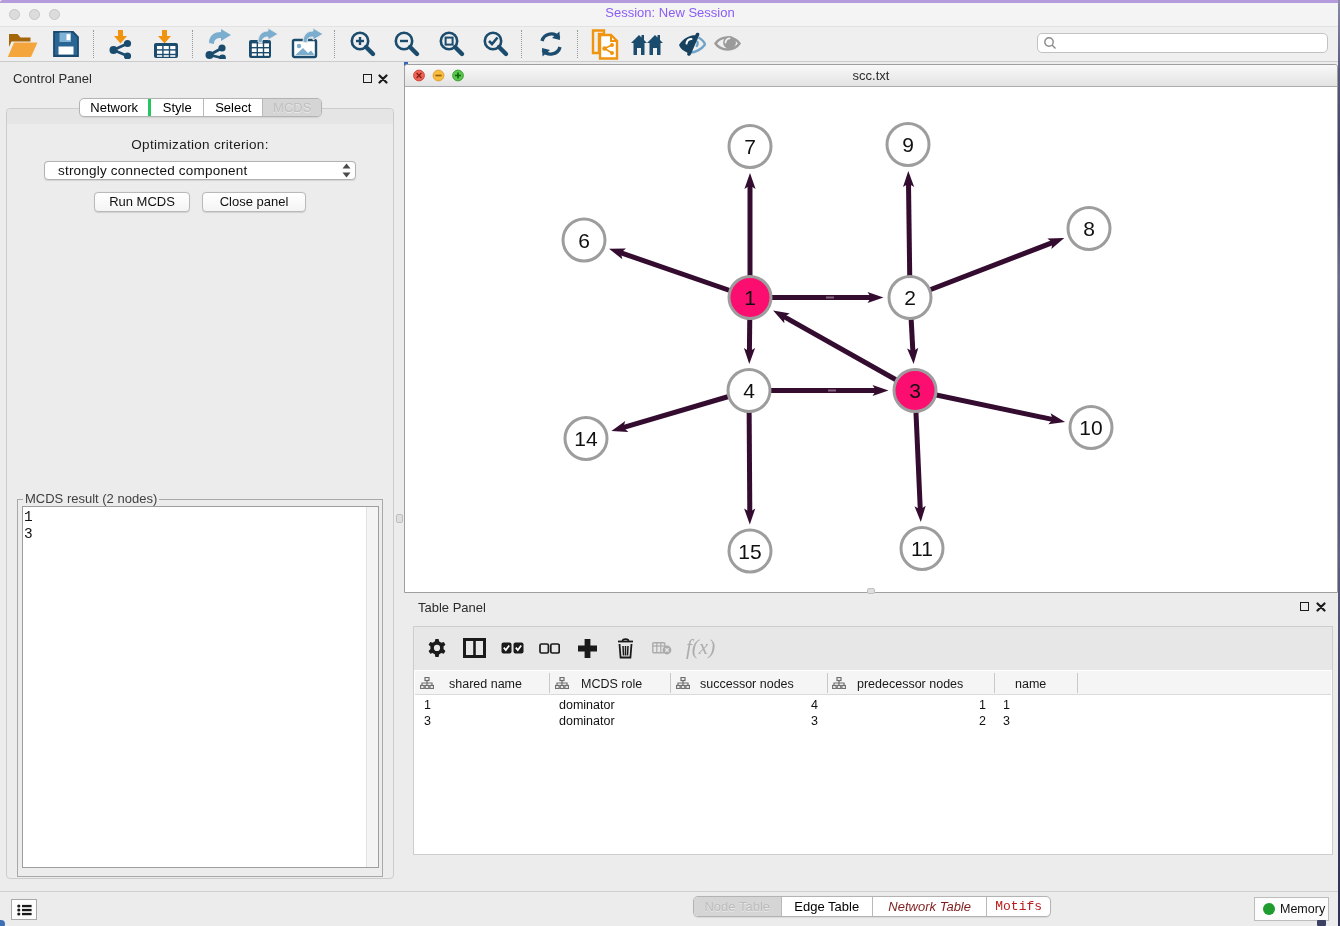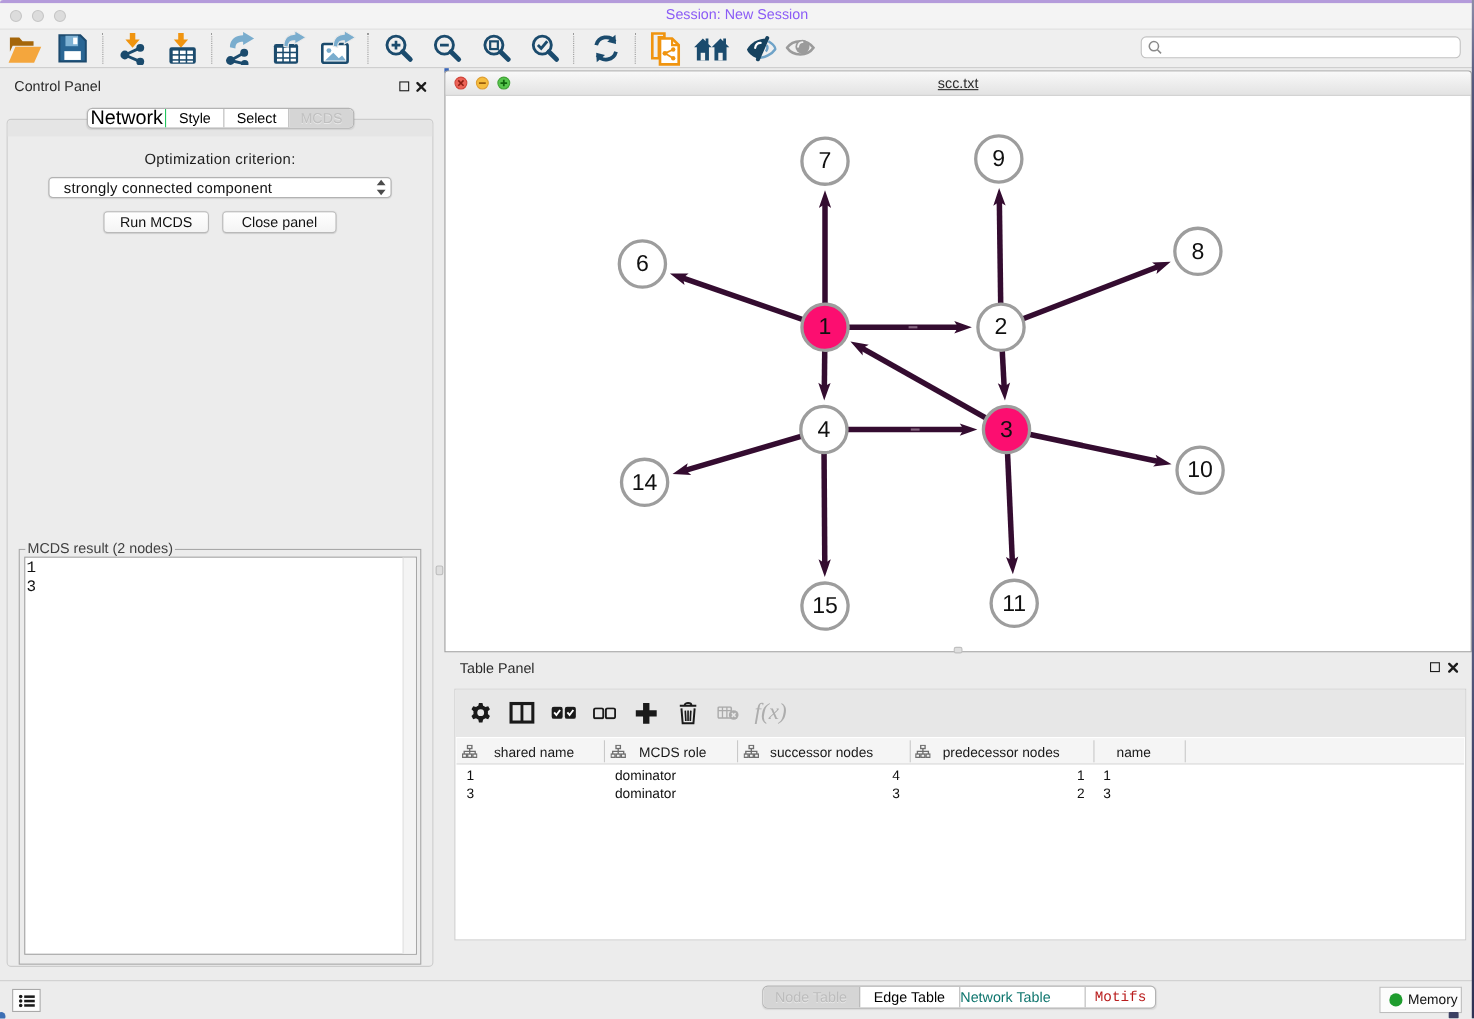--- a/index.html
+++ b/index.html
@@ -172,21 +172,21 @@
 <div class="abs txt13" style="left:13px;top:71px;">Control Panel</div>
 <div class="abs" style="left:363px;top:74px;width:9px;height:9px;border:1.6px solid #1c1c1c;"></div>
 <svg class="abs" style="left:378px;top:74px" width="10" height="10">
       <path d="M1.5 1.5 L8.5 8.5 M8.5 1.5 L1.5 8.5" stroke="#1c1c1c" stroke-width="2.2" stroke-linecap="round"></path>
     </svg>
 
 <div class="abs" style="left:6px;top:108px;width:388px;height:771px;background:#ececec;border:1px solid #cccccc;border-radius:4px;"></div>
 <div class="abs" style="left:7px;top:109px;width:386px;height:15px;background:#e5e5e5;border-radius:4px 4px 0 0;"></div>
 
 <div class="abs" style="left:79px;top:98px;width:243px;height:19px;border:1px solid #b3b3b3;border-radius:5px;background:#fff;overflow:hidden;display:flex;box-shadow:0 0.5px 1px rgba(0,0,0,0.08);">
-<div style="width:72px;border-right:1px solid #22c55e;text-align:center;font-size:18px;line-height:17px;color:#000;">Network</div>
+<div style="width:72px;border-right:3px solid #22c55e;text-align:center;font-size:13px;line-height:17px;color:#000;">Network</div>
 <div style="width:53px;border-right:1px solid #b9b9b9;text-align:center;font-size:13px;line-height:17px;color:#000;">Style</div>
 <div style="width:60px;border-right:1px solid #b9b9b9;text-align:center;font-size:13px;line-height:17px;color:#000;">Select</div>
 <div style="width:58px;text-align:center;font-size:13px;line-height:17px;color:#c0c0c0;background:#d5d5d5;text-shadow:0 1px 0 #e8e8e8;">MCDS</div>
 </div>
 <div class="abs" style="left:200px;top:137px;transform:translateX(-50%);font-size:13.5px;letter-spacing:0.3px;color:#1d1d1d;white-space:nowrap;">Optimization criterion:</div>
 
 <div class="abs" style="left:44px;top:160.5px;width:312px;height:19.5px;background:#fff;border:1px solid #b2b2b2;border-radius:4px;box-shadow:0 0.5px 1px rgba(0,0,0,0.1);font-size:13.5px;letter-spacing:0.2px;line-height:18px;color:#111;padding-left:13px;">strongly connected component</div>
 <svg class="abs" style="left:340px;top:163px" width="13" height="15" viewBox="0 0 13 15">
 <path d="M6.5 0.5 L10.5 5.5 L2.5 5.5 Z" fill="#4a4a4a"></path>
 <path d="M6.5 14.5 L10.5 9.5 L2.5 9.5 Z" fill="#4a4a4a"></path>
@@ -210,21 +210,21 @@
 <div class="abs" style="left:405px;top:65px;width:932px;height:22px;background:linear-gradient(#f9f9f9,#e3e3e3);border-bottom:1px solid #ababab;border-radius:3px 3px 0 0;"></div>
 
 <svg class="abs" style="left:412px;top:69px" width="54" height="13" viewBox="0 0 54 13">
 <circle cx="7" cy="6.5" r="5.4" fill="#ec6357" stroke="#d2473c" stroke-width="1"></circle>
 <path d="M4.6 4.1 L9.4 8.9 M9.4 4.1 L4.6 8.9" stroke="#8c1d12" stroke-width="1.4"></path>
 <circle cx="26.5" cy="6.5" r="5.4" fill="#f6bd3e" stroke="#df9f33" stroke-width="1"></circle>
 <line x1="23.4" y1="6.5" x2="29.6" y2="6.5" stroke="#985c0c" stroke-width="1.6"></line>
 <circle cx="46" cy="6.5" r="5.4" fill="#57c64d" stroke="#43a338" stroke-width="1"></circle>
 <path d="M43 6.5 L49 6.5 M46 3.5 L46 9.5" stroke="#10650e" stroke-width="1.6"></path>
 </svg>
-<div class="abs" style="left:405px;top:68px;width:932px;height:16px;text-align:center;font-size:13px;color:#2b2b2b;text-decoration:underline;">scc.txt</div>
+<div class="abs" style="left:405px;top:68px;width:932px;height:16px;text-align:center;font-size:13px;color:#2b2b2b;">scc.txt</div>
 
 <div class="abs" style="left:867px;top:587.5px;width:8px;height:6px;background:#dedede;border:1px solid #c0c0c0;border-radius:2px;"></div>
 </div>
 
 <div id="graph">
 <svg width="932" height="506" style="position:absolute;left:405px;top:87px;transform:translateZ(0)">
 <line x1="345.0" y1="210.5" x2="345.0" y2="98.0" stroke="#340c30" stroke-width="5"></line>
 <path d="M345.0,86.0 L350.6,102.0 L345.0,98.5 L339.4,102.0 Z" fill="#340c30"></path>
 <line x1="345.0" y1="210.5" x2="215.4" y2="165.6" stroke="#340c30" stroke-width="5"></line>
 <path d="M204.0,161.7 L221.0,161.6 L215.9,165.8 L217.3,172.2 Z" fill="#340c30"></path>
@@ -377,21 +377,21 @@
 <div class="abs" style="left:1003px;top:698px;font-size:12.5px;color:#111;">1</div>
 <div class="abs" style="left:424px;top:714px;font-size:12.5px;color:#111;">3</div>
 <div class="abs" style="left:559px;top:714px;font-size:12.5px;color:#111;">dominator</div>
 <div class="abs" style="left:740px;top:714px;width:78px;text-align:right;font-size:12.5px;color:#111;">3</div>
 <div class="abs" style="left:900px;top:714px;width:86px;text-align:right;font-size:12.5px;color:#111;">2</div>
 <div class="abs" style="left:1003px;top:714px;font-size:12.5px;color:#111;">3</div>
 
 <div class="abs" style="left:693px;top:864px;width:358px;height:21px;border:1px solid #b3b3b3;border-radius:5px;background:#fff;overflow:hidden;display:flex;box-shadow:0 0.5px 1px rgba(0,0,0,0.08);margin-top:32px;">
 <div style="width:88px;text-align:center;font-size:13px;line-height:19px;color:#bcbcbc;background:#d5d5d5;text-shadow:0 1px 0 #e8e8e8;border-right:1px solid #b9b9b9;">Node Table</div>
 <div style="width:92px;text-align:center;font-size:13px;line-height:19px;color:#000;border-right:1px solid #b9b9b9;">Edge Table</div>
-<div style="width:115px;text-align:left;font-size:13px;line-height:19px;color:#0f766e;border-right:1px solid #b9b9b9;">Network Table</div>
+<div style="width:115px;text-align:center;font-size:13px;line-height:19px;color:#7f1d1d;border-right:1px solid #b9b9b9;font-style:italic;">Network Table</div>
 <div style="width:63px;text-align:center;font-size:13px;line-height:19px;color:#b91c1c;font-family:Liberation Mono, monospace;">Motifs</div>
 </div>
 </div>
 
 <div id="status-bar">
 <div class="abs" style="left:0;top:891px;width:1340px;height:1px;background:#d0d0d0;"></div>
 <div class="abs" style="left:11px;top:899px;width:26px;height:21px;background:#fdfdfd;border:1px solid #a9a9a9;"></div>
 <svg class="abs" style="left:17px;top:904px" width="15" height="12" viewBox="0 0 15 12">
 <circle cx="1.8" cy="2" r="1.6" fill="#1a1a1a"></circle>
       <circle cx="1.8" cy="6" r="1.6" fill="#1a1a1a"></circle>

